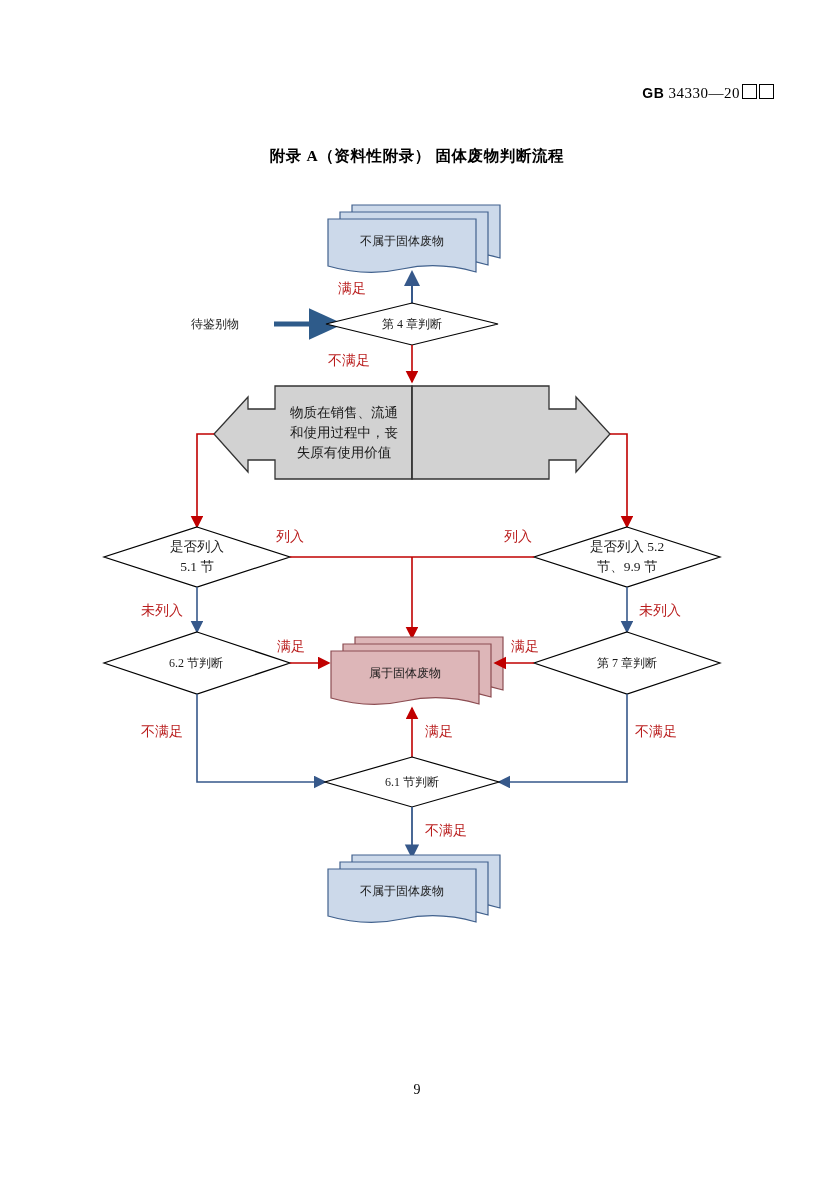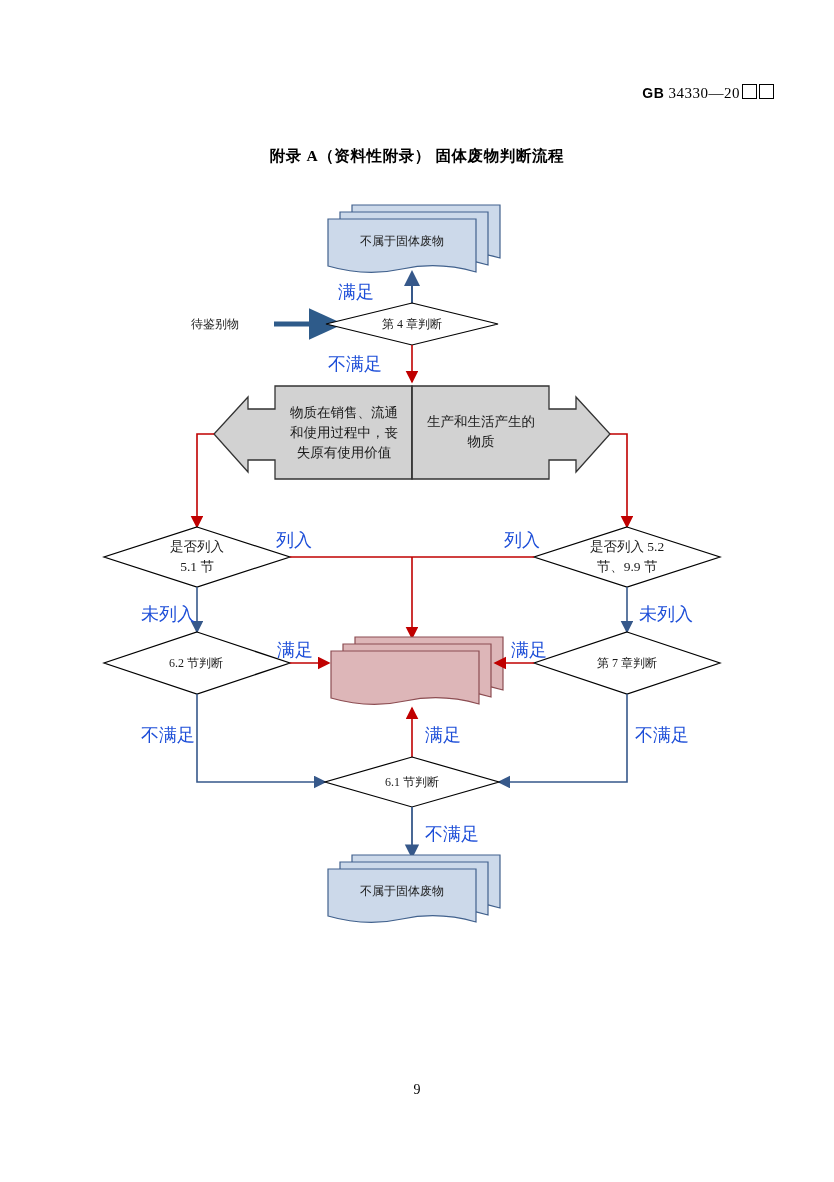--- a/index.html
+++ b/index.html
@@ -31,21 +31,21 @@
   }
   .page-number {
     position:absolute; left:0; right:0; top:1082px;
     text-align:center; font-size:14px; color:#000;
   }
   
   .canvas { position:absolute; left:0; top:0; width:834px; height:1182px; }
   .canvas svg { position:absolute; left:0; top:0; }
   
   .lbl {
-    position:absolute; color:#1d4ed8; font-size:18px;
+    position:absolute; color:#b91c1c; font-size:14px;
     white-space:nowrap; line-height:1.45;
   }
   .node-text {
     position:absolute; text-align:center; color:#1a1a1a;
     font-size:12px; line-height:1.5;
     display:flex; align-items:center; justify-content:center;
   }
   .node-text span { display:block; width:100%; }
 </style>
 </head>
@@ -148,26 +148,20 @@
     </div>
 
     <div class="node-text" style="left:277px; top:388px; width:134px; height:90px; font-size:13.5px;">
       <span>
         <span>物质在销售、流通</span>
         <span>和使用过程中，丧</span>
         <span>失原有使用价值</span>
       </span>
     </div>
 
-    <div class="node-text" style="left:414px; top:392px; width:134px; height:80px; font-size:13.5px;">
-      <span>
-        <span>生产和生活产生的</span>
-        <span>物质</span>
-      </span>
-    </div>
 
     <div class="node-text" style="left:137px; top:533px; width:120px; height:48px; font-size:13.5px;">
       <span>
         <span>是否列入</span>
         <span>5.1 节</span>
       </span>
     </div>
 
     <div class="node-text" style="left:560px; top:533px; width:134px; height:48px; font-size:13.5px;">
       <span>
@@ -177,20 +171,23 @@
     </div>
 
     <div class="node-text" style="left:136px; top:649px; width:120px; height:28px;">
       <span>6.2 节判断</span>
     </div>
 
     <div class="node-text" style="left:567px; top:649px; width:120px; height:28px;justify-content:center;">
       <span>第 7 章判断</span>
     </div>
 
+    <div class="node-text" style="left:331px; top:651px; width:148px; height:44px;">
+      <span>属于固体废物</span>
+    </div>
 
     <div class="node-text" style="left:352px; top:768px; width:120px; height:28px;">
       <span>6.1 节判断</span>
     </div>
 
     <div class="node-text" style="left:328px; top:869px; width:148px; height:44px;">
       <span>不属于固体废物</span>
     </div>
 
     <div class="lbl" style="left:338px; top:279px;">满足</div>

